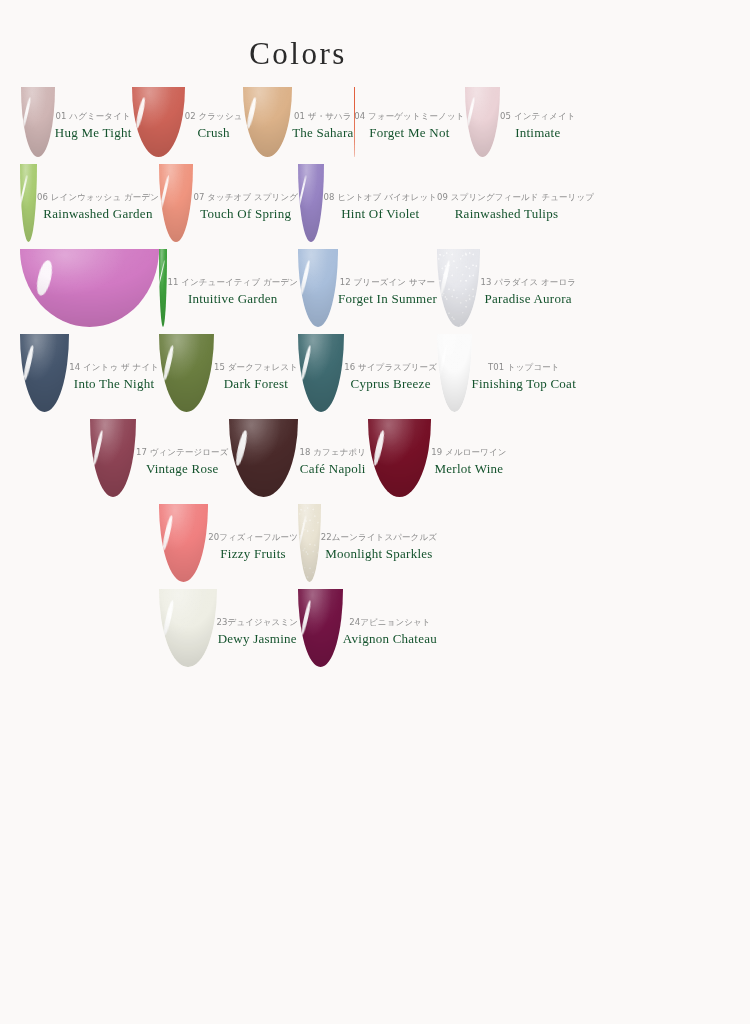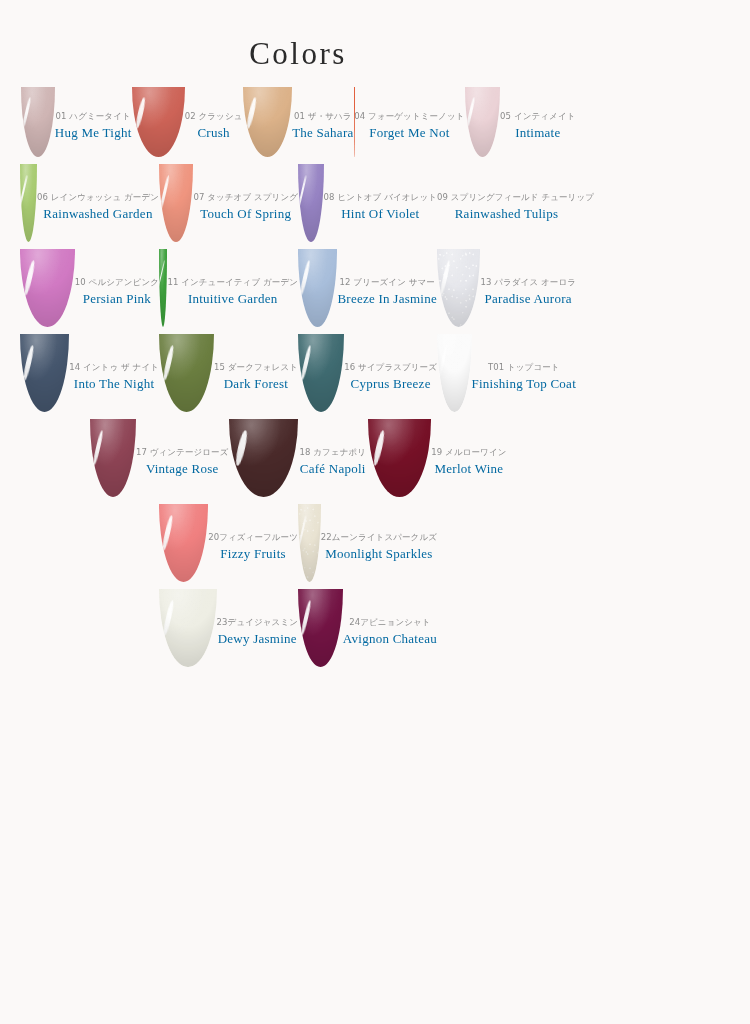--- a/index.html
+++ b/index.html
@@ -145,21 +145,21 @@
     font-size: 8.5px;
     color: #8b8b8b;
     letter-spacing: 0.1px;
     line-height: 1.25;
     white-space: nowrap;
   }
   .en-name {
     display: block;
     font-family: "Liberation Serif", "DejaVu Serif", serif;
     font-size: 13px;
-    color: #0369a1;
+    color: #14532d;
     letter-spacing: 0.25px;
     line-height: 1.4;
     margin-top: 2px;
     white-space: nowrap;
   }
 
   
   .row-5 .swatch-cell { width: 111px; }
   .row-5 .dome-wrap   { height: 70px; }
 
@@ -285,45 +285,41 @@
           </div>
         </div>
       </div>
       <div class="swatch-row row-4">
         <div class="swatch-cell">
           <div class="dome-wrap">
             <div class="dome" style="background: rgb(209, 121, 195);">
               <div class="gloss"></div>
             </div>
           </div>
-          <div class="caption">
-            <span class="jp-name">10 ペルシアンピンク</span>
-            <span class="en-name">Persian Pink</span>
-          </div>
         </div>
         <div class="swatch-cell">
           <div class="dome-wrap">
             <div class="dome" style="background: rgb(61, 160, 60);">
               <div class="gloss"></div>
             </div>
           </div>
           <div class="caption">
             <span class="jp-name">11 インチューイティブ ガーデン</span>
             <span class="en-name">Intuitive Garden</span>
           </div>
         </div>
         <div class="swatch-cell">
           <div class="dome-wrap">
             <div class="dome" style="background: rgb(168, 190, 219);">
               <div class="gloss"></div>
             </div>
           </div>
           <div class="caption">
             <span class="jp-name">12 ブリーズイン サマー</span>
-            <span class="en-name">Breeze In Jasmine</span>
+            <span class="en-name">Forget In Summer</span>
           </div>
         </div>
         <div class="swatch-cell">
           <div class="dome-wrap">
             <div class="dome" style="background: rgb(230, 231, 236);">
               <div class="sparkle"></div>
               <div class="gloss"></div>
             </div>
           </div>
           <div class="caption">

